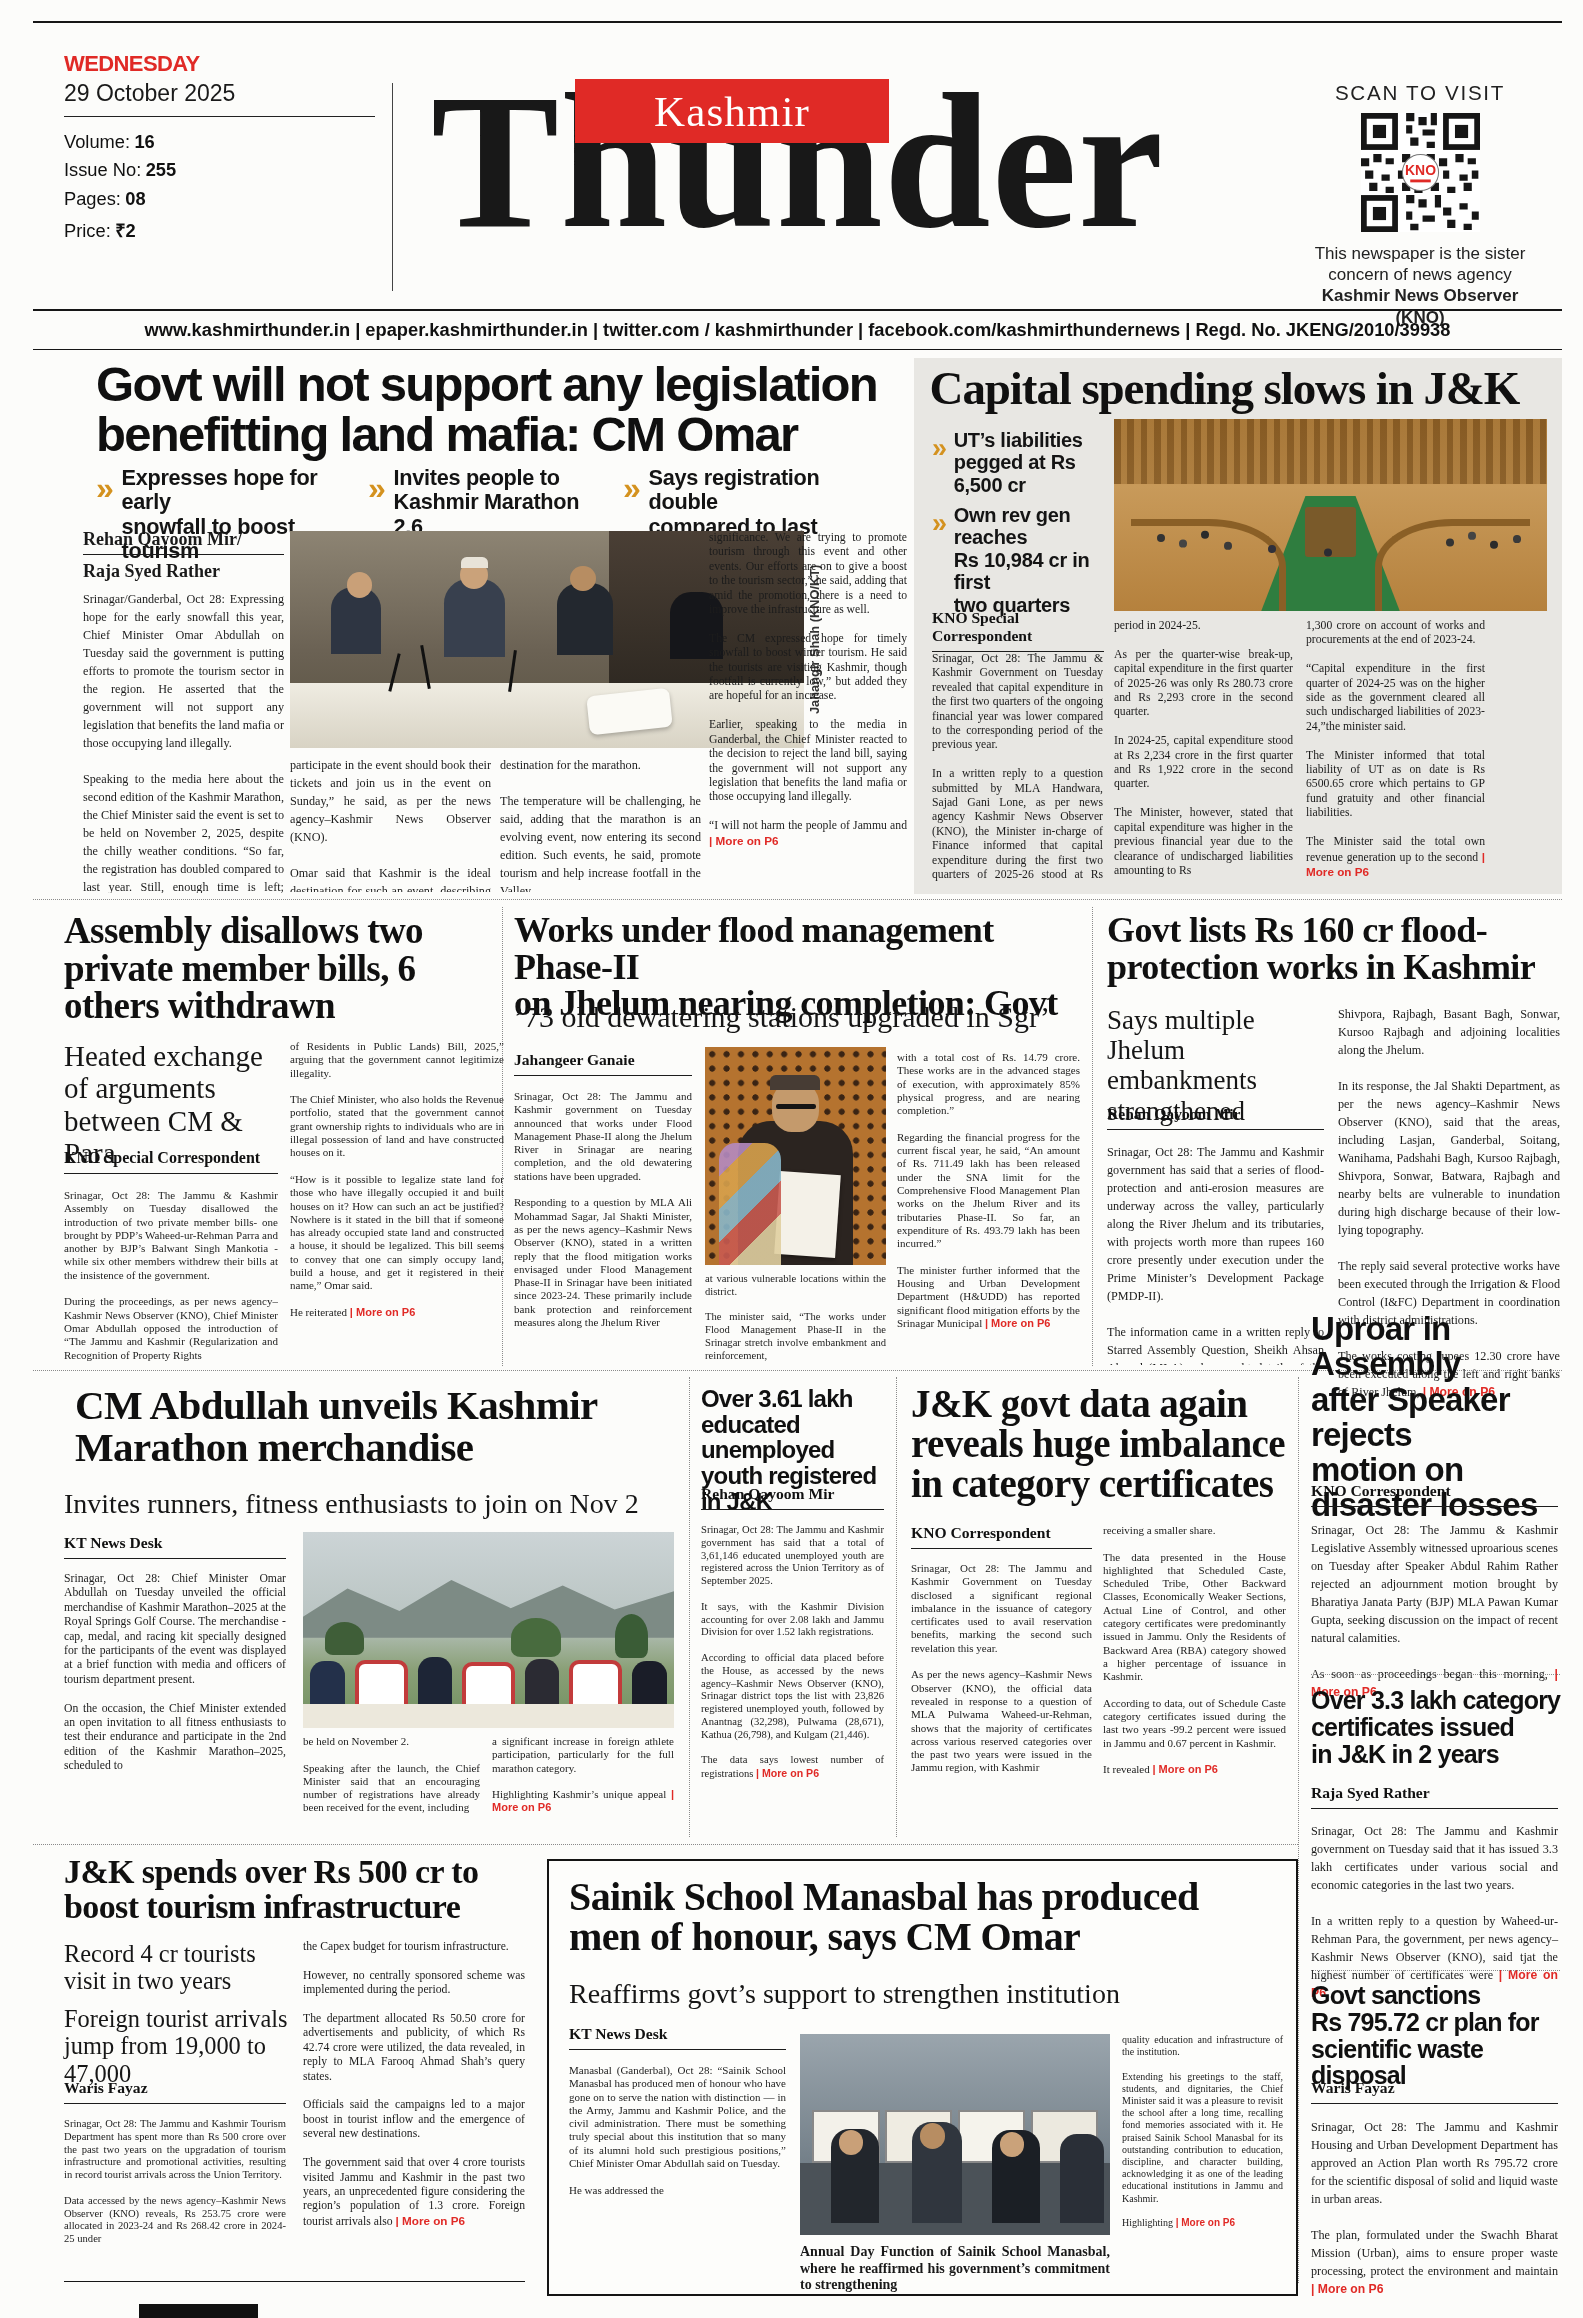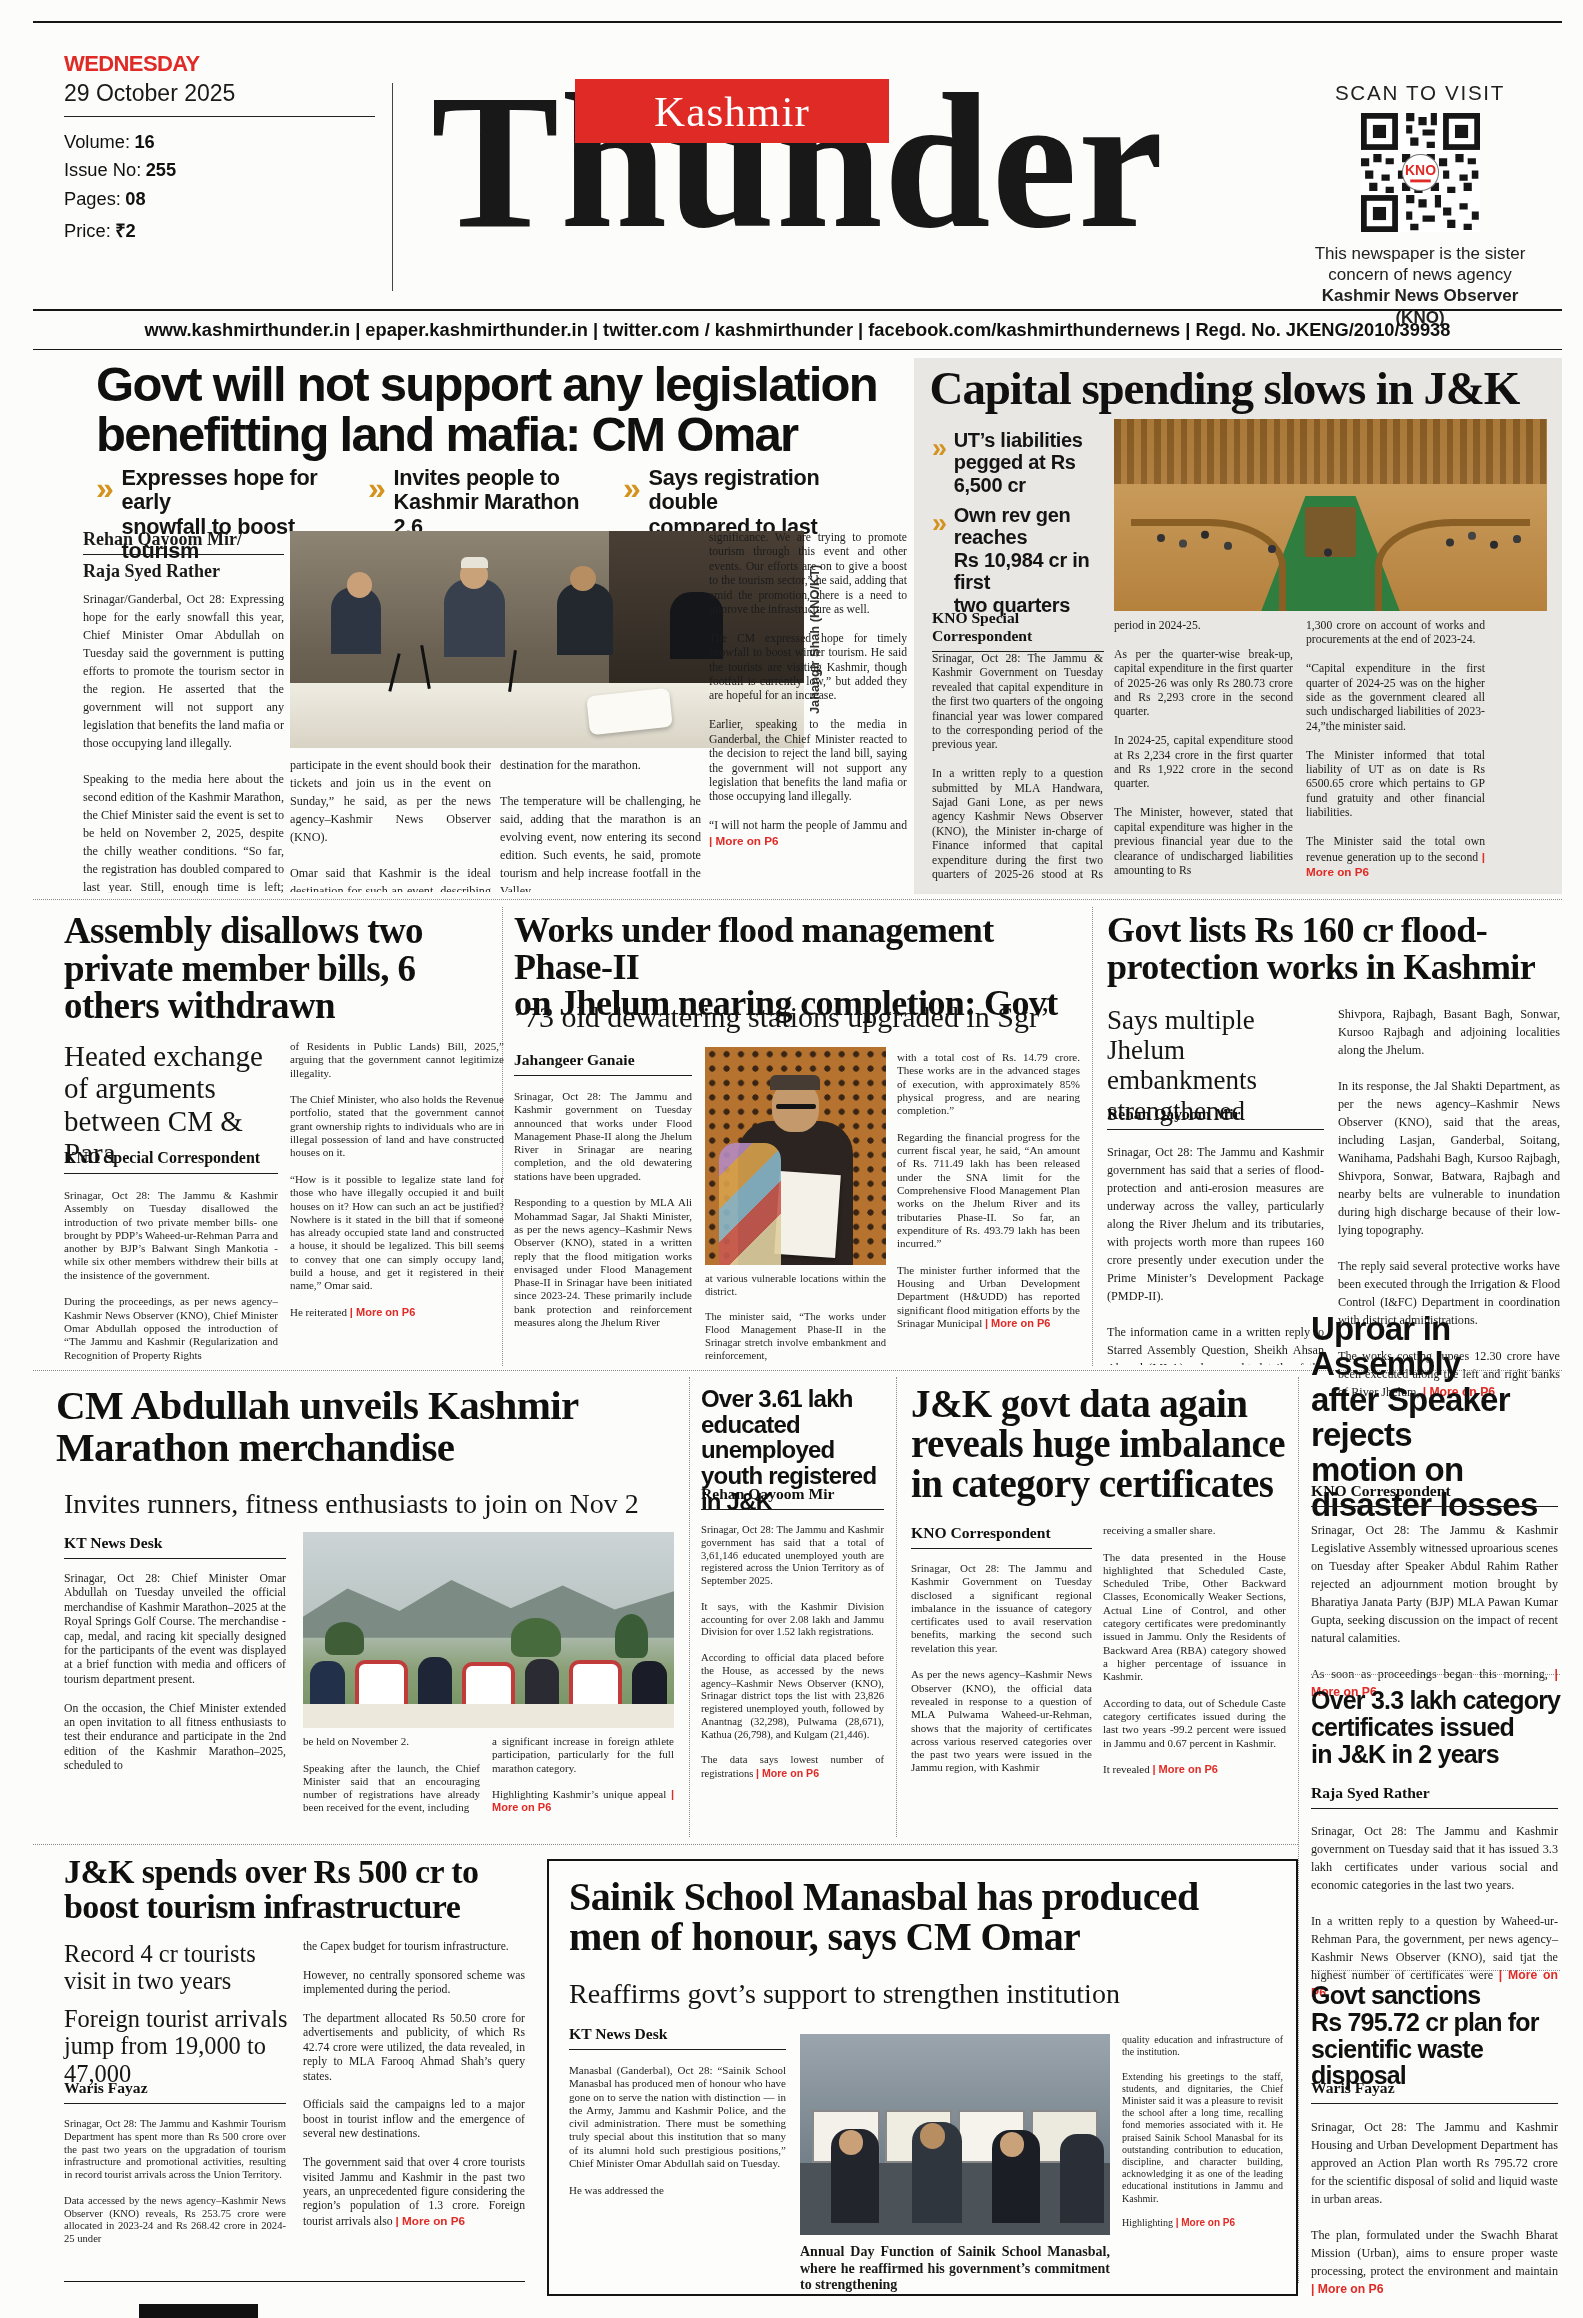--- a/index.html
+++ b/index.html
@@ -257,21 +257,21 @@
 
 The reply said several protective works have been executed through the Irrigation &amp; Flood Control (I&amp;FC) Department in coordination with district administrations.
 
 The works costing rupees 12.30 crore have been executed along the left and right banks of River Jhelum, </span><span class="more">| More on P6</span></div>
 
   <div class="dot-h" style="left:33px;top:1370px;width:1529px"></div>
   <div class="dot-v" style="left:689px;top:1377px;height:460px"></div>
   <div class="dot-v" style="left:896px;top:1377px;height:460px"></div>
   <div class="dot-v" style="left:1298px;top:1377px;height:906px"></div>
 
-  <div class="abs h-serif" style="left:56px;top:1385px;width:611px;font-size:41px">CM Abdullah unveils Kashmir
+  <div class="abs h-serif" style="left:75px;top:1385px;width:611px;font-size:41px">CM Abdullah unveils Kashmir
 Marathon merchandise</div>
   <div class="abs subhead" style="left:64px;top:1488px;width:611px;font-size:28px">Invites runners, fitness enthusiasts to join on Nov 2</div>
   <div class="abs byline" style="left:64px;top:1534px;width:222px;font-size:15.6px">KT News Desk</div>
   <div class="abs bt" style="left:64px;top:1572px;width:222px;height:262px;overflow:hidden">Srinagar, Oct 28: Chief Minister Omar Abdullah on Tuesday unveiled the official merchandise of Kashmir Marathon–2025 at the Royal Springs Golf Course. The merchandise - cap, medal, and racing kit specially designed for the participants of the event was displayed at a brief function with media and officers of tourism department present.
 
 On the occasion, the Chief Minister extended an open invitation to all fitness enthusiasts to test their endurance and participate in the 2nd edition of the Kashmir Marathon–2025, scheduled to</div>
 
   <div class="photo" style="left:303px;top:1532px;width:371px;height:196px">
     <div class="ph" style="inset:0;background:linear-gradient(180deg,#ccd4d6 0%,#b9c4c2 45%,#8aa077 70%,#6f8f5e 100%)"></div>
     <div class="ph" style="left:0;top:18%;width:100%;height:36%;background:#7d8b85;clip-path:polygon(0 70%,12% 30%,26% 62%,40% 18%,56% 58%,70% 26%,84% 60%,100% 34%,100% 100%,0 100%)"></div>

